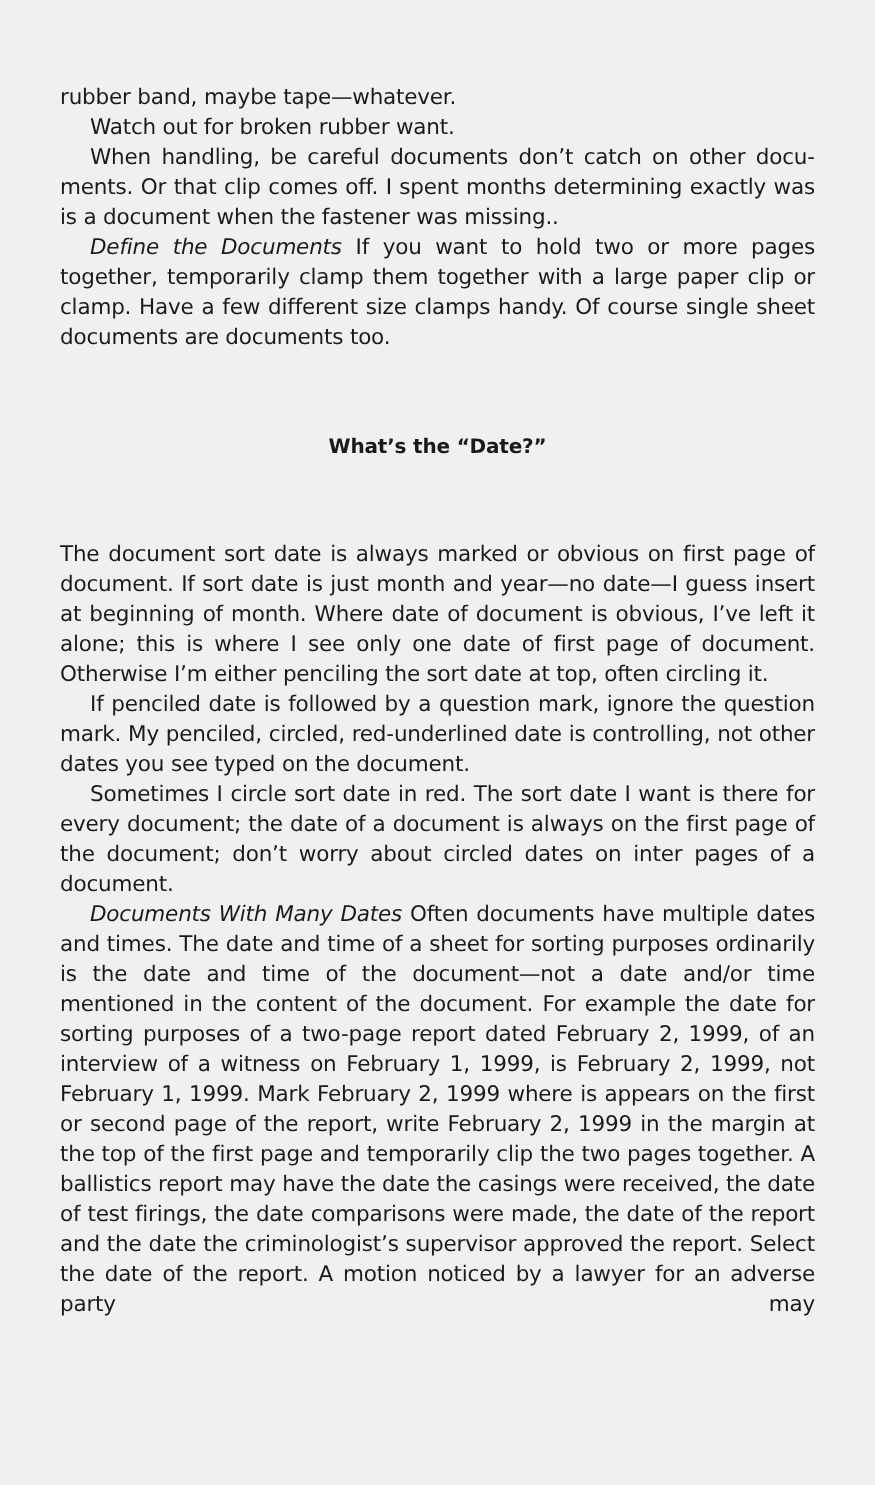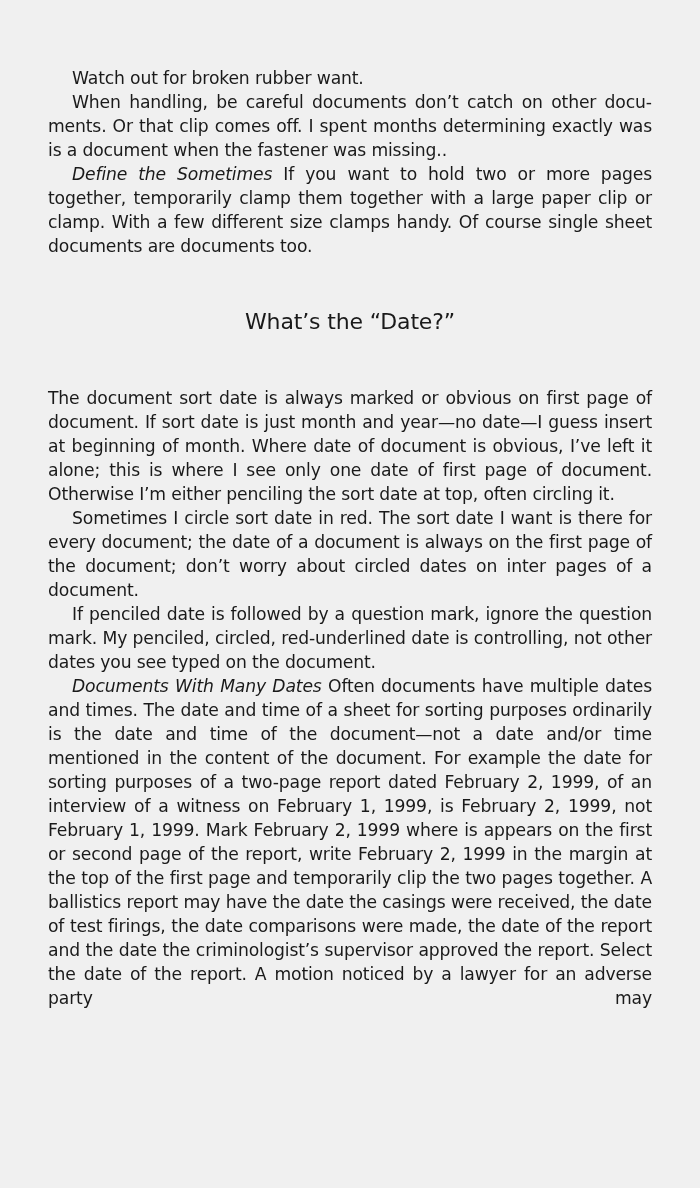--- a/index.html
+++ b/index.html
@@ -27,56 +27,59 @@
     p {
       margin: 0;
       text-align: justify;
       hyphens: manual;
     }
     p.indent { text-indent: 24px; }
     p.noindent { text-indent: 0; }
     p.last-line-left { text-align-last: left; }
     .runin { font-style: italic; }
     h2 {
-      margin: 4px;
-      font-size: 22px;
-      font-weight: normal;
+      margin: 15px;
+      font-size: 16px;
+      font-weight: bold;
       text-align: center;
       line-height: 24px;
     }
     .section-gap-top { height: 48px; }
     .section-gap-bottom { height: 48px; }
   </style>
 </head>
 <body>
 
 <div class="page">
   <div>
+    <p class="noindent">
+      <span>rubber band, maybe tape—whatever.</span>
+    </p>
     <p class="indent">
       <span>Watch out for broken rubber want.</span>
     </p>
     <p class="indent">
       <span>When handling, be careful documents don’t catch on other docu­ments. Or that clip comes off. I spent months determining exactly was is a document when the fastener was missing..</span>
     </p>
     <p class="indent">
-      <span class="runin">Define the Sometimes</span><span> If you want to hold two or more pages together, temporarily clamp them together with a large paper clip or clamp. With a few different size clamps handy. Of course single sheet documents are documents too.</span>
+      <span class="runin">Define the Documents</span><span> If you want to hold two or more pages together, temporarily clamp them together with a large paper clip or clamp. Have a few different size clamps handy. Of course single sheet documents are documents too.</span>
     </p>
   </div>
 
   <div class="section-gap-top"></div>
   <h2>What’s the “Date?”</h2>
   <div class="section-gap-bottom"></div>
 
   <div>
     <p class="noindent">
       <span>The document sort date is always marked or obvious on first page of document. If sort date is just month and year—no date—I guess insert at beginning of month. Where date of document is obvious, I’ve left it alone; this is where I see only one date of first page of document. Otherwise I’m either penciling the sort date at top, of­ten circling it.</span>
     </p>
     <p class="indent">
-      <span>Sometimes I circle sort date in red. The sort date I want is there for every document; the date of a document is always on the first page of the document; don’t worry about circled dates on inter pages of a document.</span>
+      <span>If penciled date is followed by a question mark, ignore the ques­tion mark. My penciled, circled, red-underlined date is controlling, not other dates you see typed on the document.</span>
     </p>
     <p class="indent">
-      <span>If penciled date is followed by a question mark, ignore the ques­tion mark. My penciled, circled, red-underlined date is controlling, not other dates you see typed on the document.</span>
+      <span>Sometimes I circle sort date in red. The sort date I want is there for every document; the date of a document is always on the first page of the document; don’t worry about circled dates on inter pages of a document.</span>
     </p>
     <p class="indent last-line-left" style="text-align-last: justify;">
       <span class="runin">Documents With Many Dates</span><span> Often documents have multiple dates and times. The date and time of a sheet for sorting purposes ordinarily is the date and time of the document—not a date and/or time mentioned in the content of the document. For example the date for sorting purposes of a two-page report dated February 2, 1999, of an interview of a witness on February 1, 1999, is Febru­ary 2, 1999, not February 1, 1999. Mark February 2, 1999 where is appears on the first or second page of the report, write February 2, 1999 in the margin at the top of the first page and temporar­ily clip the two pages together. A ballistics report may have the date the casings were received, the date of test firings, the date comparisons were made, the date of the report and the date the criminologist’s supervisor approved the report. Select the date of the report. A motion noticed by a lawyer for an adverse party may</span>
     </p>
   </div>
 </div>
 
 </body></html>

